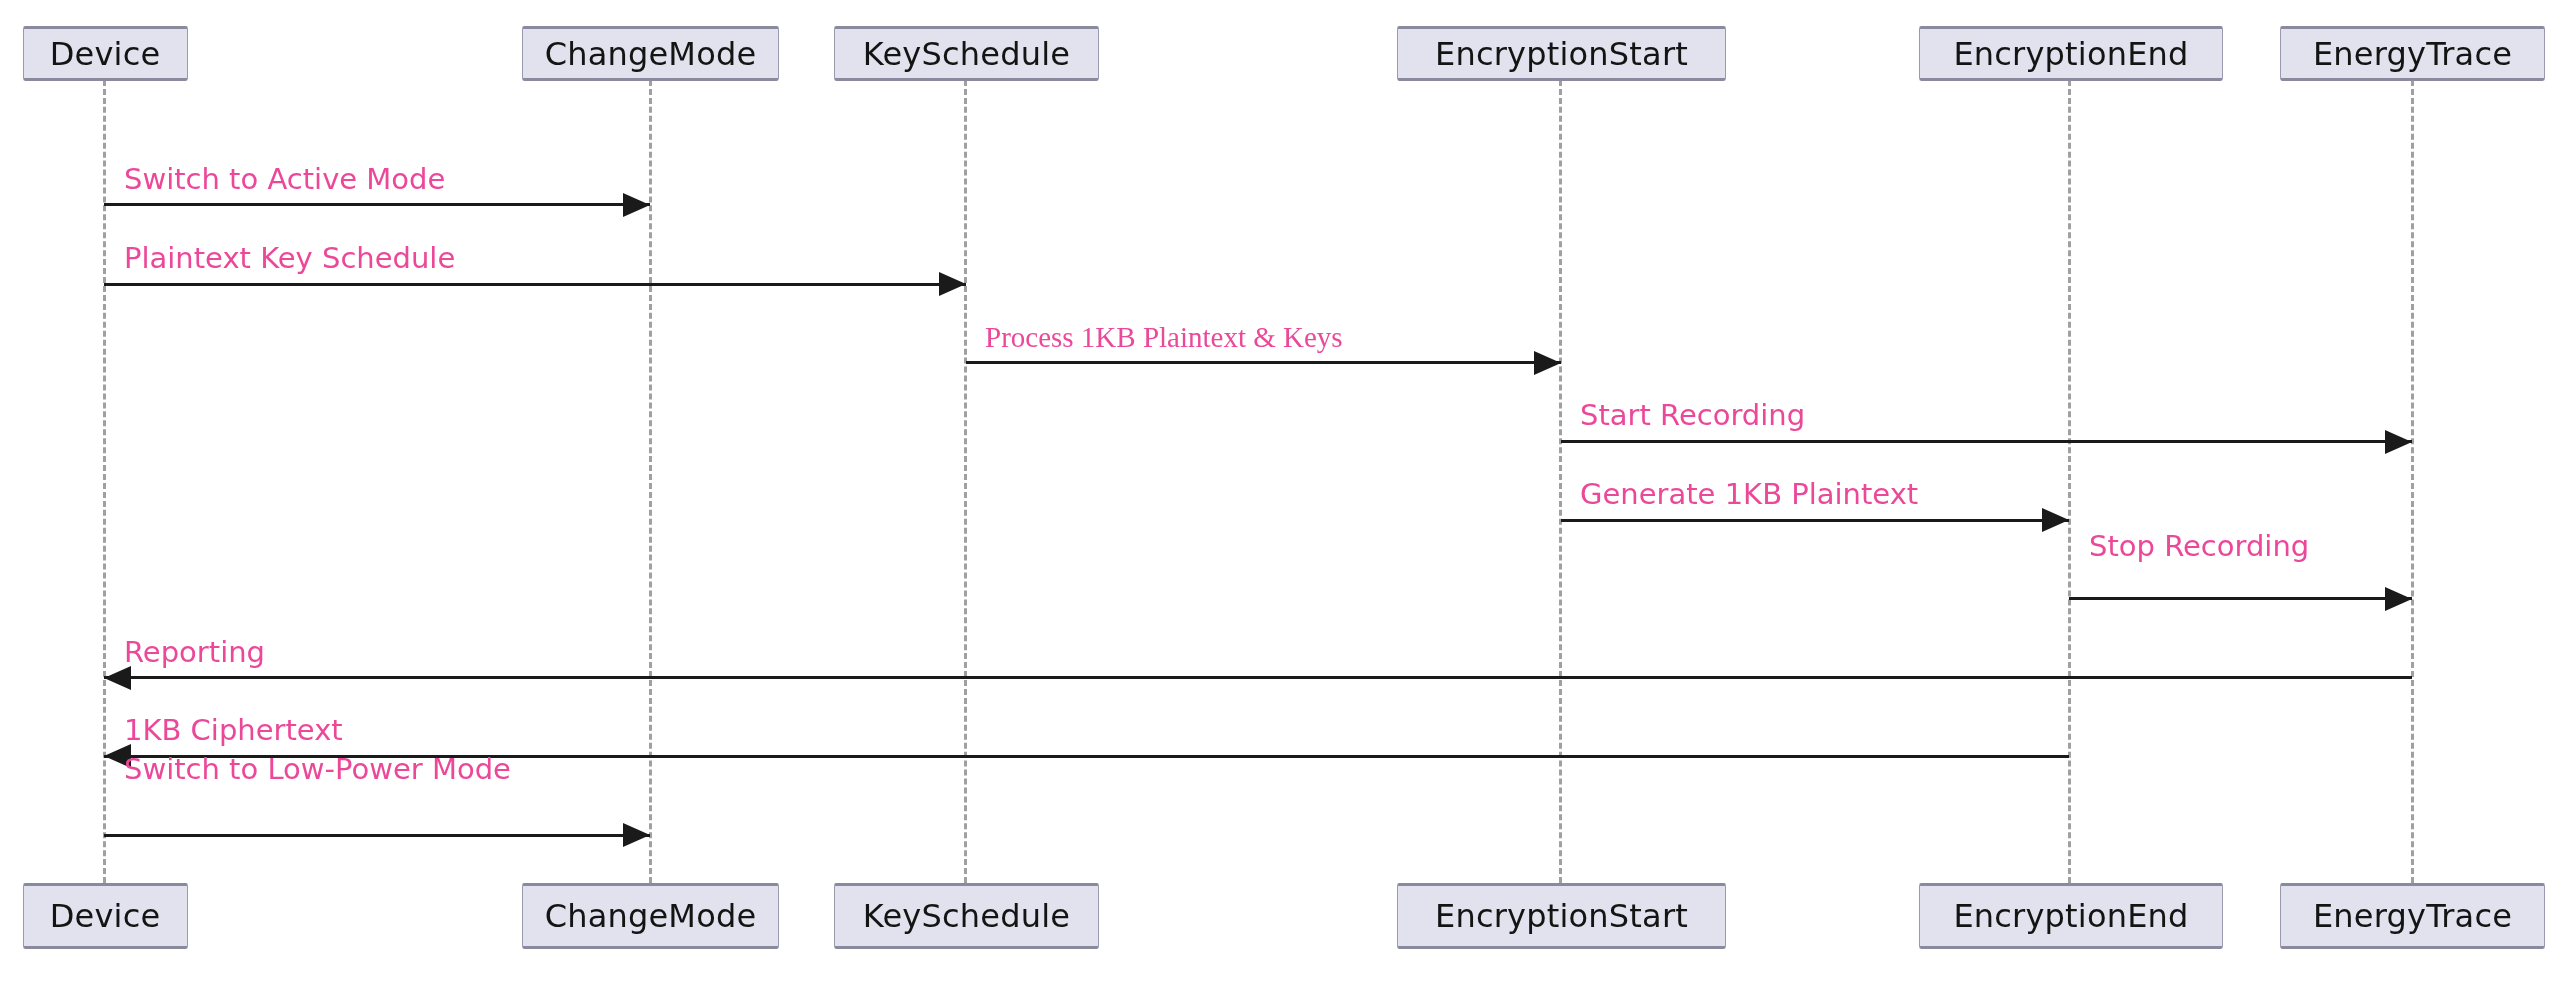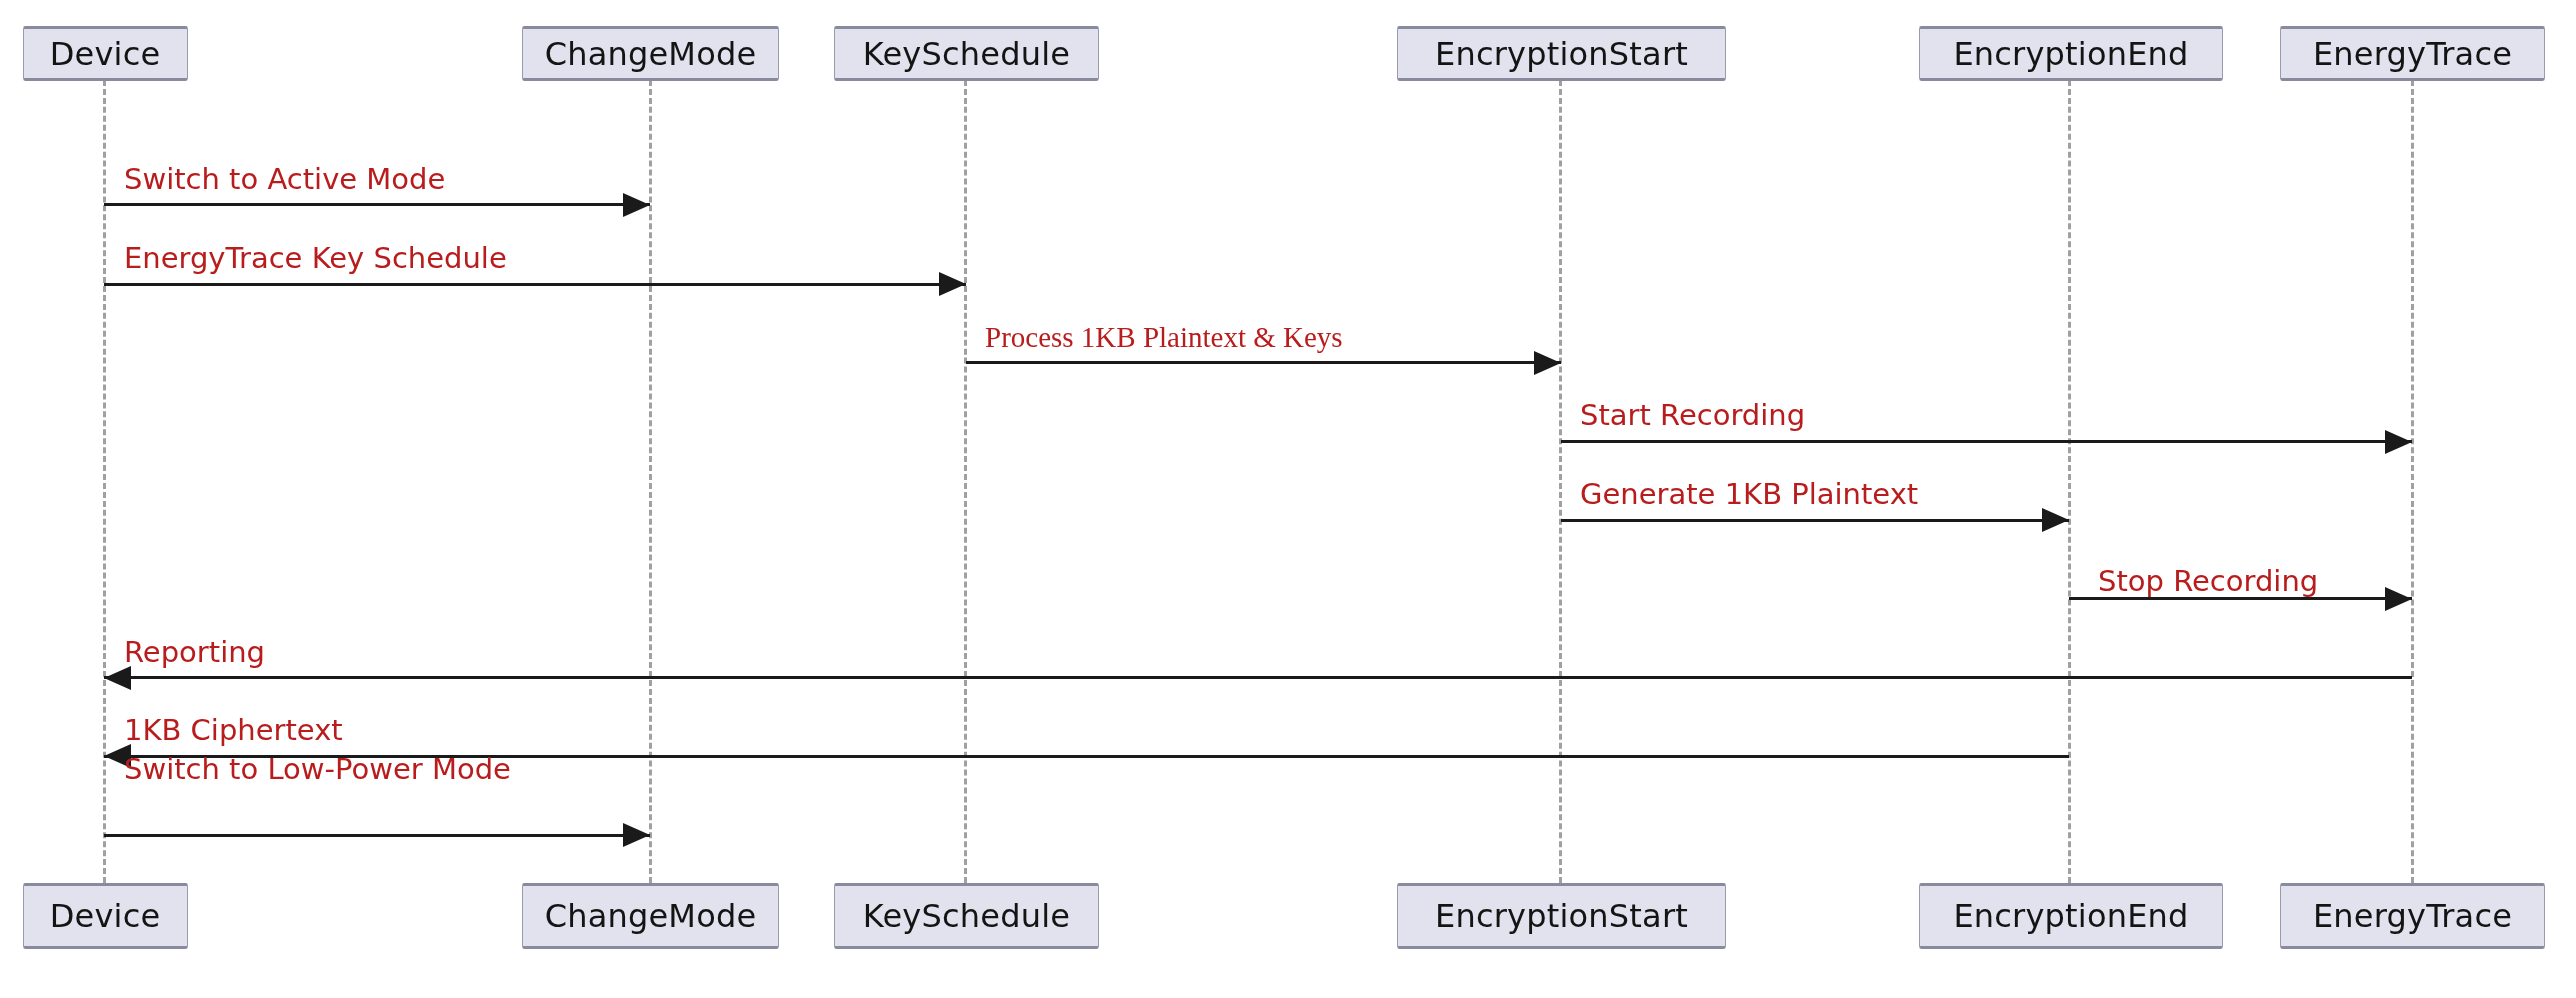--- a/index.html
+++ b/index.html
@@ -54,21 +54,21 @@
     border-bottom: 12px solid transparent;
     border-left: 27px solid #1a1a1a;
   }
   .arrowhead.left {
     border-top: 12px solid transparent;
     border-bottom: 12px solid transparent;
     border-right: 27px solid #1a1a1a;
   }
   .msg-label {
     position: absolute;
-    color: #b91c1c;
+    color: #ec4899;
     font-size: 29px;
     line-height: 1;
     white-space: nowrap;
   }
 </style>
 </head>
 <body>
 
 <div id="diagram">
   <div id="lifelines-layer">
@@ -98,33 +98,33 @@
       <div class="participant-box" style="left: 2280px; top: 26px; width: 265px; height: 55px;">
         <span>EnergyTrace</span>
       </div>
     </div>
   <div id="messages-layer">
       <div class="msg" style="left: 104px; top: 203px; width: 546px;"></div>
       <div class="arrowhead right" style="top: 193px; left: 623px;"></div>
       <div class="msg-label" style="left: 124px; top: 165px;">Switch to Active Mode</div>
       <div class="msg" style="left: 104px; top: 283px; width: 862px;"></div>
       <div class="arrowhead right" style="top: 272px; left: 939px;"></div>
-      <div class="msg-label" style="left: 124px; top: 244px;">EnergyTrace Key Schedule</div>
+      <div class="msg-label" style="left: 124px; top: 244px;">Plaintext Key Schedule</div>
       <div class="msg" style="left: 966px; top: 361px; width: 595px;"></div>
       <div class="arrowhead right" style="top: 351px; left: 1534px;"></div>
       <div class="msg-label" style="left: 985px; top: 323px; font-family: Liberation Serif, serif;">Process 1KB Plaintext &amp; Keys</div>
       <div class="msg" style="left: 1561px; top: 440px; width: 851px;"></div>
       <div class="arrowhead right" style="top: 430px; left: 2385px;"></div>
       <div class="msg-label" style="left: 1580px; top: 401px;">Start Recording</div>
       <div class="msg" style="left: 1561px; top: 519px; width: 508px;"></div>
       <div class="arrowhead right" style="top: 508px; left: 2042px;"></div>
       <div class="msg-label" style="left: 1580px; top: 480px;">Generate 1KB Plaintext</div>
       <div class="msg" style="left: 2069px; top: 597px; width: 343px;"></div>
       <div class="arrowhead right" style="top: 587px; left: 2385px;"></div>
-      <div class="msg-label" style="left: 2089px; top: 567px; margin-left: 9px;">Stop Recording</div>
+      <div class="msg-label" style="left: 2089px; top: 532px;">Stop Recording</div>
       <div class="msg" style="left: 104px; top: 676px; width: 2308px;"></div>
       <div class="arrowhead left" style="top: 666px; left: 104px;"></div>
       <div class="msg-label" style="left: 124px; top: 638px;">Reporting</div>
       <div class="msg" style="left: 104px; top: 755px; width: 1965px;"></div>
       <div class="arrowhead left" style="top: 744px; left: 104px;"></div>
       <div class="msg-label" style="left: 124px; top: 716px;">1KB Ciphertext</div>
       <div class="msg" style="left: 104px; top: 834px; width: 546px;"></div>
       <div class="arrowhead right" style="top: 823px; left: 623px;"></div>
       <div class="msg-label" style="left: 124px; top: 755px;">Switch to Low-Power Mode</div>
     </div>

